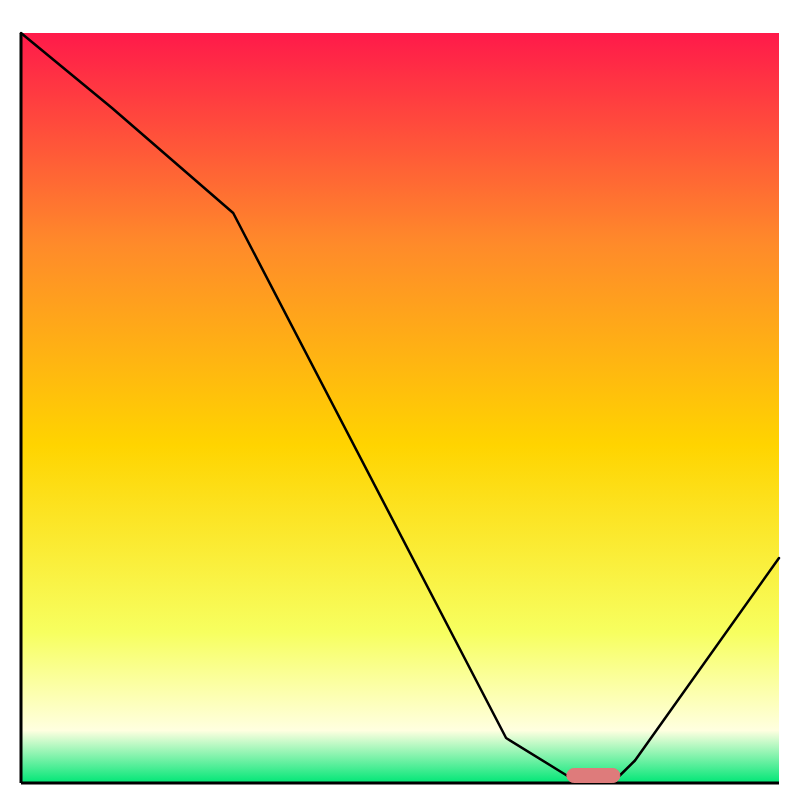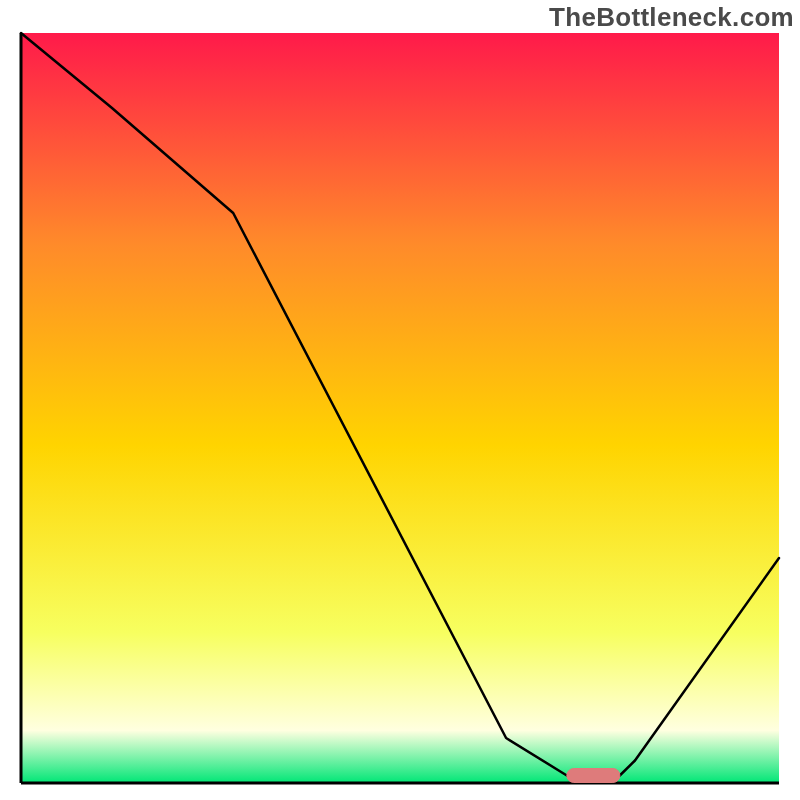--- a/index.html
+++ b/index.html
@@ -35,21 +35,20 @@
   .plot svg {
     display: block;
     width: 764px;
     height: 756px;
   }
 </style>
 </head>
 <body>
 
 <div class="stage">
-  <div class="watermark">TheBottleneck.com</div>
 
   <div class="plot">
     <svg viewBox="0 0 764 756">
       <defs>
         <linearGradient id="bg-grad" x1="0" y1="0" x2="0" y2="1">
         <stop offset="0%" stop-color="#ff1a4a"></stop>
             <stop offset="28%" stop-color="#ff8a2a"></stop>
             <stop offset="55%" stop-color="#ffd400"></stop>
             <stop offset="80%" stop-color="#f7ff60"></stop>
             <stop offset="93%" stop-color="#ffffe0"></stop>

